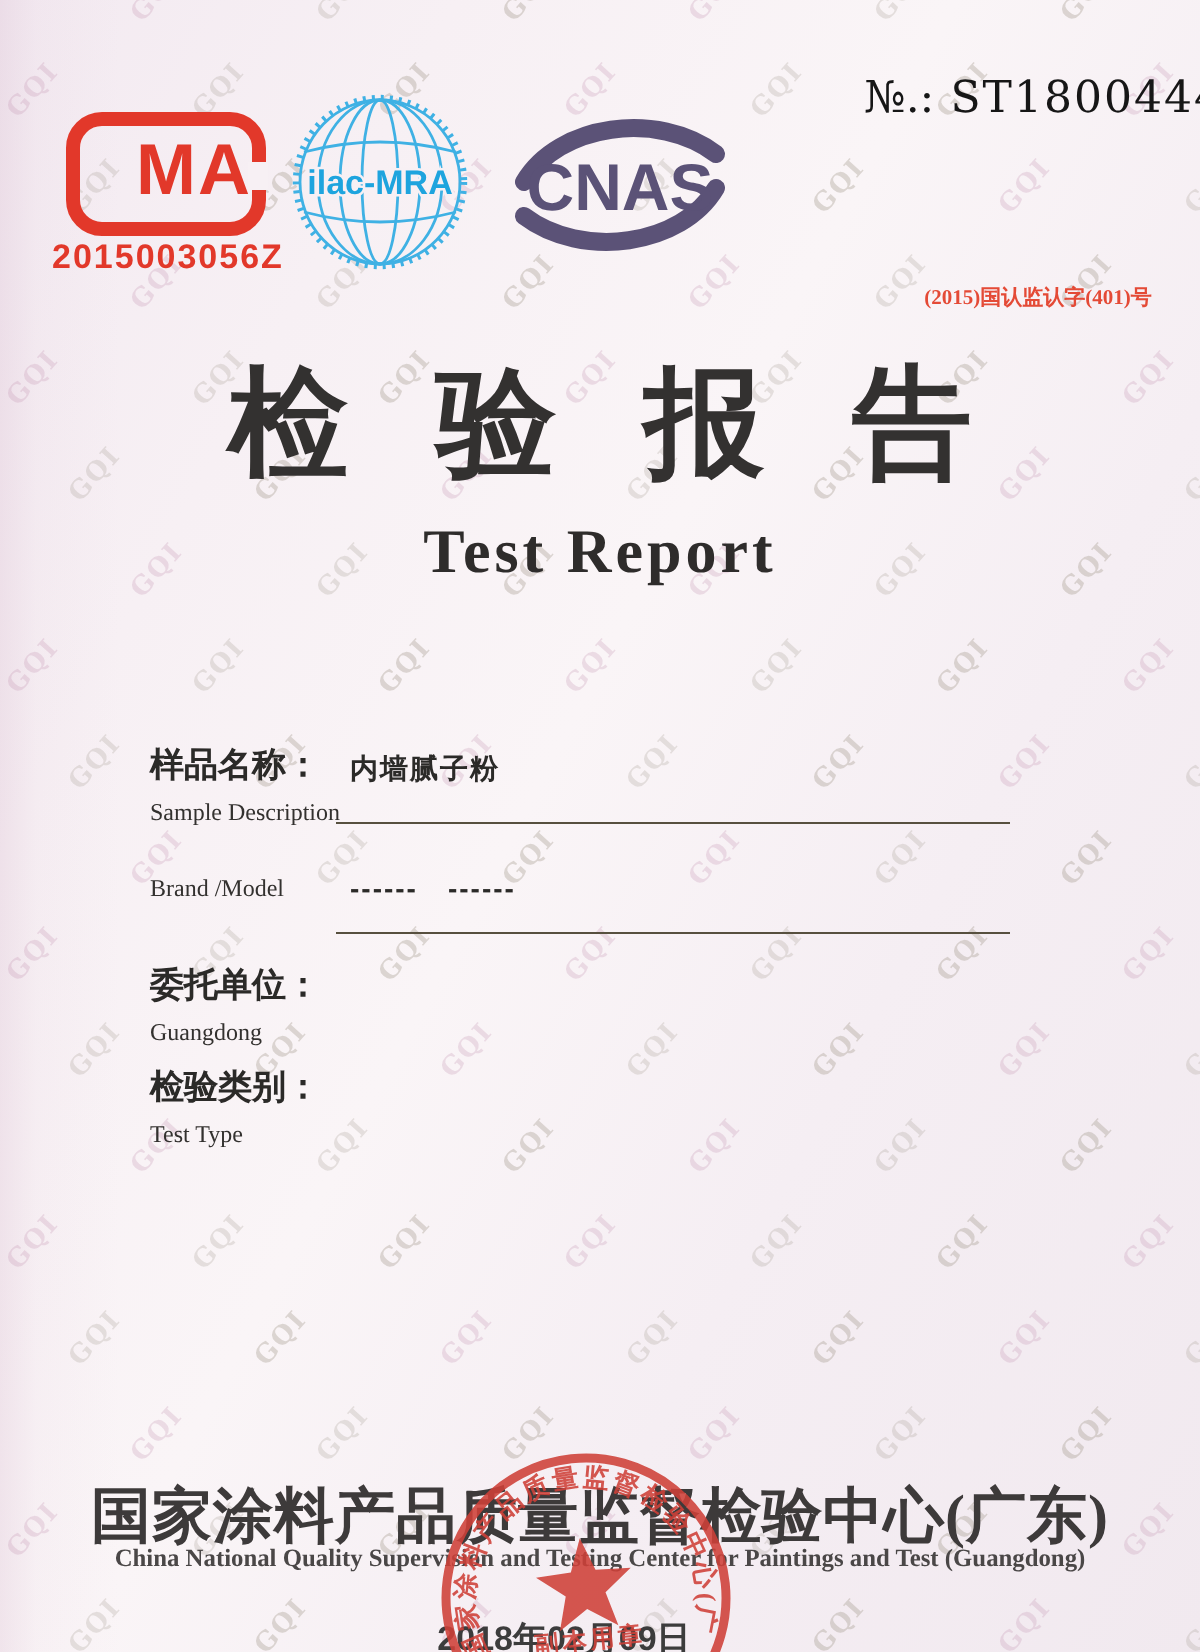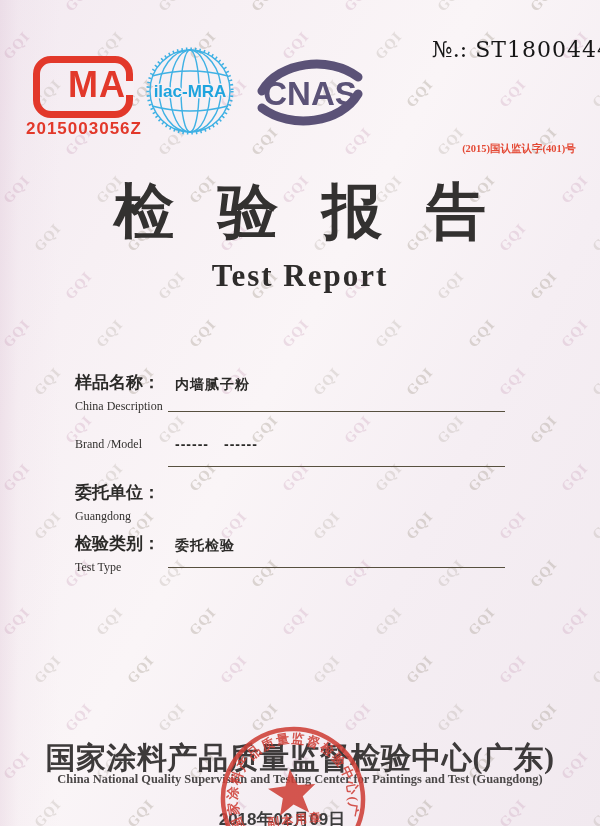--- a/index.html
+++ b/index.html
@@ -217,21 +217,21 @@
     </div>
 
     <div class="abs al-cert">(2015)国认监认字(401)号</div>
 
     <div class="abs title-zh">检验报告</div>
     <div class="abs title-en">Test Report</div>
 
     <div class="field" style="top:372px;">
       <div class="flabels">
         <div class="flabel-zh">样品名称：</div>
-        <div class="flabel-en">China Description</div>
+        <div class="flabel-en">Sample Description</div>
       </div>
       <div class="fwrap" style="height:40px;">
         <div class="fvalue">内墙腻子粉</div>
       </div>
     </div>
 
     <div class="field" style="top:432px;">
       <div class="flabels">
         <div class="flabel-en">Brand /Model</div>
       </div>
@@ -244,23 +244,20 @@
       <div class="flabels">
         <div class="flabel-zh">委托单位：</div>
         <div class="flabel-en">Guangdong</div>
       </div>
     </div>
 
     <div class="field" style="top:533px;">
       <div class="flabels">
         <div class="flabel-zh">检验类别：</div>
         <div class="flabel-en">Test Type</div>
-      </div>
-      <div class="fwrap" style="height:35px;">
-        <div class="fvalue">委托检验</div>
       </div>
     </div>
 
     <div class="abs org-zh">国家涂料产品质量监督检验中心(广东)</div>
     <div class="abs org-en">China National Quality Supervision and Testing Center for Paintings and Test (Guangdong)</div>
     <div class="abs date-line">2018年02月09日</div>
 
     <div class="abs stamp">
       <svg width="150" height="150" viewBox="0 0 150 150">
         <defs>

